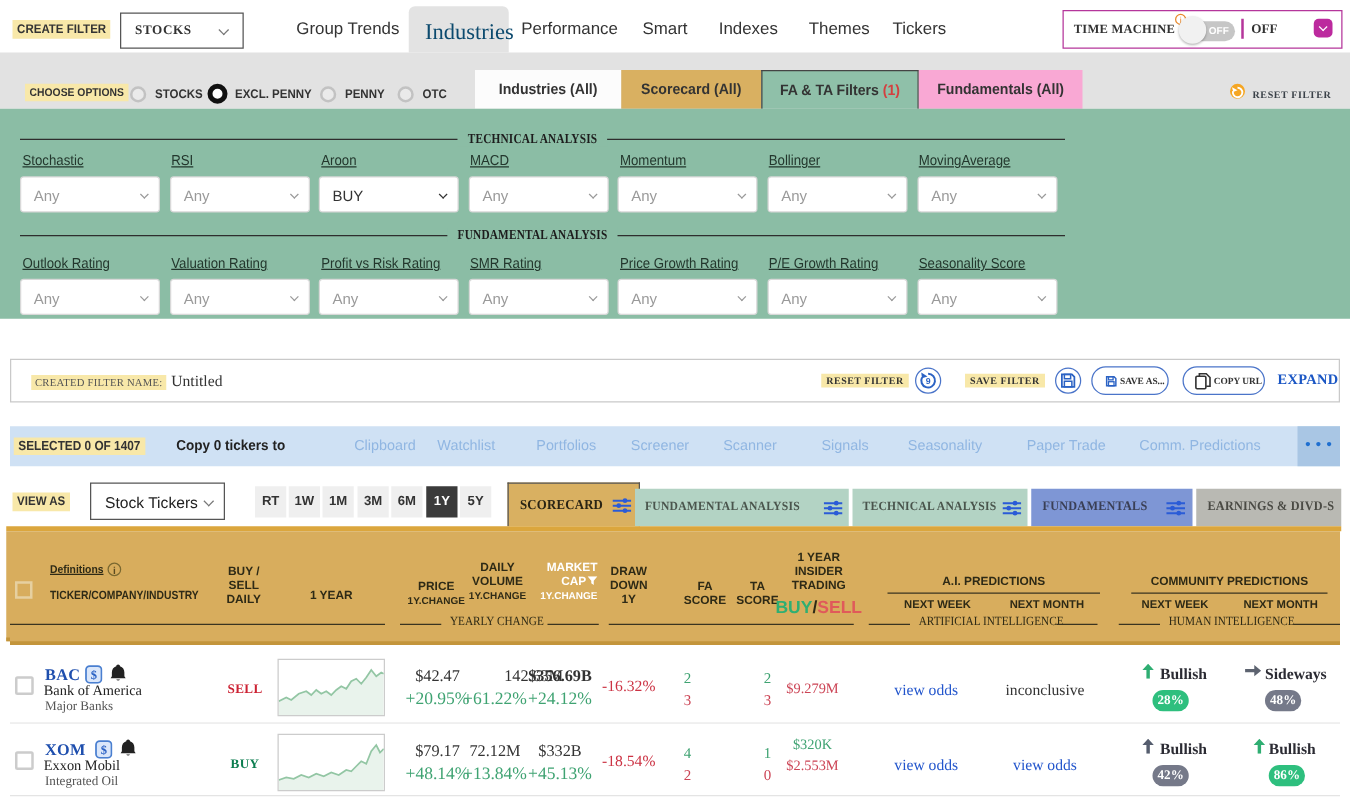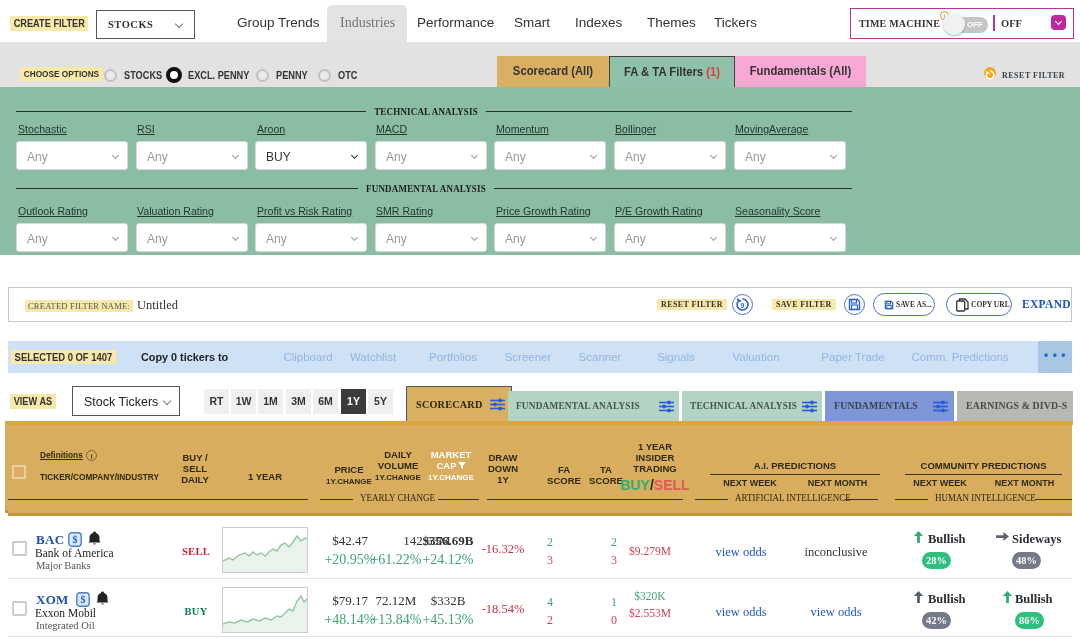--- a/index.html
+++ b/index.html
@@ -10,21 +10,21 @@
 .chev { display:inline-block; width:6px; height:6px; border-right:1.5px solid #777; border-bottom:1.5px solid #777; transform:rotate(45deg); }
 
 
 #topbar { top:0; left:0; width:1080px; height:42px; background:#fff; }
 #createfilter { left:10px; top:16px; font-size:10px; padding:2px 4px; transform:scaleX(0.92); transform-origin:0 50%; }
 #stocksel { left:96px; top:10px; width:99px; height:29px; border:1.5px solid #555; background:#fff; }
 #stocksel span.t { position:absolute; left:11px; top:8px; font-family:"Liberation Serif",serif; font-weight:bold; font-size:10.5px; color:#333; letter-spacing:0.5px; }
 #stocksel .chev { position:absolute; right:12px; top:10px; }
 .nav { top:15px; font-size:13.5px; color:#333; }
 #indtab { left:327px; top:5px; width:80px; height:37px; background:#e3e3e3; border-radius:5px 5px 0 0; }
-#indtab span { position:absolute; left:13px; top:10px; font-family:"Liberation Serif",serif; font-size:14px; color:#737373; }
+#indtab span { position:absolute; left:13px; top:10px; font-family:"Liberation Serif",serif; font-size:18px; color:#0c4a6e; }
 #tmbox { left:850px; top:8px; width:224px; height:31px; border:1.5px solid #b5369b; background:#fff; }
 #tmbox .tml { position:absolute; left:8px; top:9px; font-family:"Liberation Serif",serif; font-weight:bold; font-size:10px; color:#333; letter-spacing:0.2px; }
 #tmbox .info { position:absolute; left:89px; top:2px; width:9px; height:9px; border:1px solid #e8882a; border-radius:50%; color:#e8882a; font-size:7px; text-align:center; line-height:9px; }
 #tmtoggle { position:absolute; left:98px; top:8px; width:39px; height:16px; background:#c6c6c6; border-radius:8px; }
 #tmtoggle .knob { position:absolute; left:-6px; top:-4px; width:22px; height:22px; background:#f1f1f1; border-radius:50%; box-shadow:0 1px 2px rgba(0,0,0,0.3); }
 #tmtoggle .off { position:absolute; right:5px; top:3px; font-size:8px; font-weight:bold; color:#fff; }
 #tmbox .bar { position:absolute; left:142px; top:6px; width:2px; height:16px; background:#b5369b; }
 #tmbox .off2 { position:absolute; left:150px; top:9px; font-family:"Liberation Serif",serif; font-weight:bold; font-size:10.5px; color:#333; }
 #tmbtn { position:absolute; right:7px; top:6px; width:15px; height:15px; background:#bc2a9e; border-radius:4px; }
 #tmbtn .chev { border-color:#fff; position:absolute; left:5px; top:4px; width:5px; height:5px; border-width:1.5px; }
@@ -145,20 +145,23 @@
   <div class="abs" id="greybar">
     <span class="abs ylbl" id="chooseopt">CHOOSE OPTIONS</span>
     <span class="abs radio" style="left:104px; top:27px;"></span>
     <span class="abs rlbl" style="left:124px;">STOCKS</span>
     <span class="abs radio sel" style="left:166px; top:25px;"></span>
     <span class="abs rlbl" style="left:188px;">EXCL. PENNY</span>
     <span class="abs radio" style="left:256px; top:27px;"></span>
     <span class="abs rlbl" style="left:276px;">PENNY</span>
     <span class="abs radio" style="left:318px; top:27px;"></span>
     <span class="abs rlbl" style="left:338px;">OTC</span>
+    <div class="abs ftab" style="left:380px; width:117px; background:#fcfcfc;">
+        <div class="in">Industries (All)</div>
+      </div>
     <div class="abs ftab" style="left:497px; width:112px; background:#d9b061;">
         <div class="in">Scorecard (All)</div>
       </div>
     <div class="abs ftab" style="left:609px; width:126px; background:#8fc0a9; border:1px solid #444; border-bottom:none;">
         <div class="in">FA &amp; TA Filters <span style="color:#d43f3f;">(1)</span></div>
       </div>
     <div class="abs ftab" style="left:735px; width:131px; background:#f9a8d4;">
         <div class="in">Fundamentals (All)</div>
       </div>
     <span class="abs" id="resetico"><svg width="12" height="12" viewBox="0 0 12 12">
@@ -282,21 +285,21 @@
 
   <div class="abs" id="bluebar">
     <span class="ylbl" id="selbar">SELECTED 0 OF 1407</span>
     <span id="copyto">Copy 0 tickers to</span>
     <span class="blink" style="left:300px;">Clipboard</span>
     <span class="blink" style="left:365px;">Watchlist</span>
     <span class="blink" style="left:445px;">Portfolios</span>
     <span class="blink" style="left:520px;">Screener</span>
     <span class="blink" style="left:592px;">Scanner</span>
     <span class="blink" style="left:668px;">Signals</span>
-    <span class="blink" style="left:748px;">Valuation</span>
+    <span class="blink" style="left:748px;">Seasonality</span>
     <span class="blink" style="left:845px;">Paper Trade</span>
     <span class="blink" style="left:952px;">Comm. Predictions</span>
     <div id="dots">• • •</div>
   </div>
 
   <div class="abs" id="viewrow">
     <span class="abs ylbl" id="viewas">VIEW AS</span>
     <div class="abs" id="vsel">
         <span class="t">Stock Tickers</span>
         <span class="chev"></span>
@@ -369,21 +372,21 @@
   <div class="abs" style="left:5px; top:425px; width:3px; height:88px; background:#d8ad5d; border-bottom:3px solid #c3953b;"></div>
   <div class="abs" id="thead">
     <span class="hcb"></span>
     <span class="defs">Definitions</span>
     <span class="dinfo">i</span>
     <div class="h" style="left:32px; top:47px; text-align:left; white-space:nowrap; transform:scaleX(0.87); transform-origin:0 0;">TICKER/COMPANY/INDUSTRY</div>
     <div class="h" style="left:157px; top:28px; width:60px;">BUY /<br>SELL<br>DAILY</div>
     <div class="h" style="left:227px; top:47px; width:60px;">1 YEAR</div>
     <div class="h" style="left:314px; top:40px; width:54px;">PRICE<br><span style="font-size:8px;">1Y.CHANGE</span></div>
     <div class="h" style="left:363px; top:25px; width:54px;">DAILY<br>VOLUME<br><span style="font-size:8px;">1Y.CHANGE</span></div>
-    <div class="h" style="left:416px; top:25px; width:54px; color:#fff;">MARKET<br>CAP<svg width="8" height="7" viewBox="0 0 8 7" style="margin-left:1px;">
+    <div class="h" style="left:416px; top:25px; width:54px; color:#fff;text-align:right;">MARKET<br>CAP<svg width="8" height="7" viewBox="0 0 8 7" style="margin-left:1px;">
           <path d="M0 0 H8 L5 3.5 V7 L3 5.5 V3.5 Z" fill="#fff"></path>
         </svg><br><span style="font-size:8px;">1Y.CHANGE</span></div>
     <div class="h" style="left:465px; top:28px; width:60px;">DRAW<br>DOWN<br>1Y</div>
     <div class="h" style="left:536px; top:40px; width:40px;">FA<br>SCORE</div>
     <div class="h" style="left:578px; top:40px; width:40px;">TA<br>SCORE</div>
     <div class="h" style="left:612px; top:17px; width:70px;">1 YEAR<br>INSIDER<br>TRADING</div>
     <div class="h" style="left:612px; top:52px; width:70px; font-size:14px;"><span style="color:#2faf72;">BUY</span><span>/</span><span style="color:#e05a5a;">SELL</span></div>
     <div class="h" style="left:702px; top:36px; width:170px; border-bottom:1px solid #3a3420; padding-bottom:2px;">A.I. PREDICTIONS</div>
     <div class="h" style="left:702px; top:53px; width:80px; font-size:9px;">NEXT WEEK</div>
     <div class="h" style="left:787px; top:53px; width:85px; font-size:9px;">NEXT MONTH</div>

